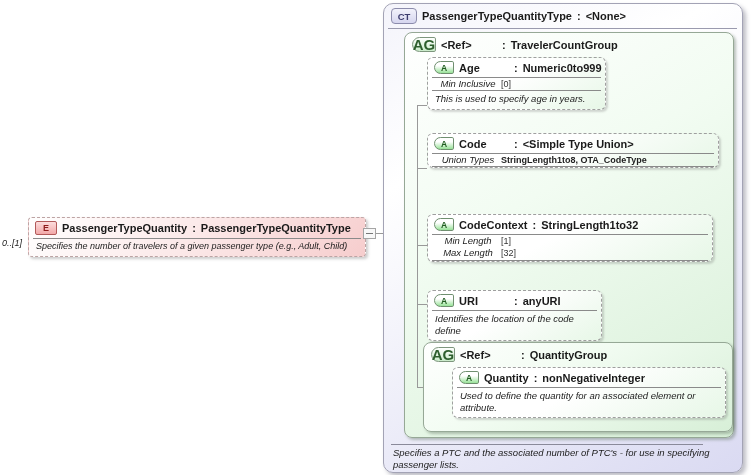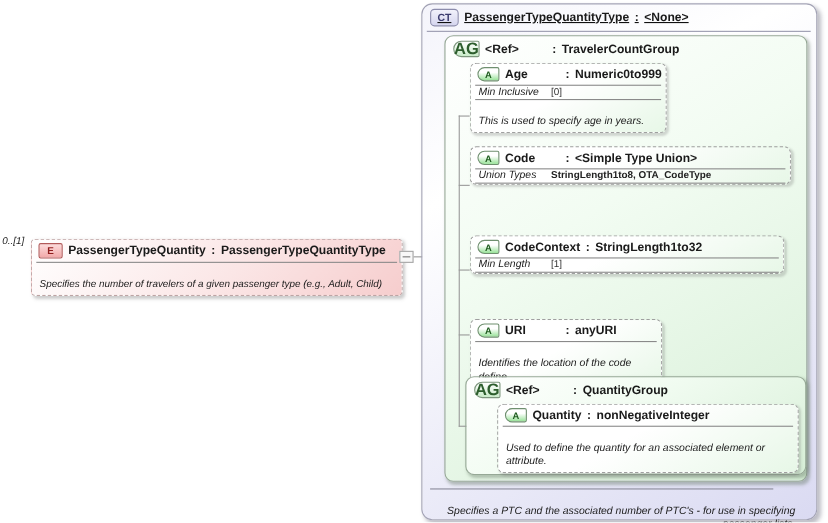--- a/index.html
+++ b/index.html
@@ -6,24 +6,24 @@
   .stage{position:relative;width:753px;height:475px;background:#ffffff;
          font-family:"Liberation Sans", sans-serif;color:#111;overflow:hidden;}
   .abs{position:absolute;}
 
   
   .trow{display:flex;align-items:center;gap:5px;padding:3px 6px;white-space:nowrap;}
   .name,.type{font-weight:bold;font-size:11px;color:#1a1a1a;}
   .attr-name{min-width:50px;display:inline-block;}
   .ref-name{min-width:56px;display:inline-block;}
   .sepline{border-top:1px solid #8a8a8a;margin:0 4px;height:0;}
-  .anno{font-style:italic;font-size:9.5px;color:#1c1c1c;padding:2px 7px 4px;line-height:1.22;margin-top:12px;}
+  .anno{font-style:italic;font-size:9.5px;color:#1c1c1c;padding:2px 7px 4px;line-height:1.22;}
   .nowrap{white-space:nowrap;font-size:9px;}
   .facet{display:flex;align-items:baseline;padding:0 7px;font-size:9.5px;line-height:1.25;}
-  .facet-label{font-style:italic;width:66px;flex-shrink:0;color:#1c1c1c;}
+  .facet-label{font-style:italic;width:66px;flex-shrink:0;color:#1c1c1c;text-align:center;}
   .facet-value{font-size:9px;color:#333;}
   .facet-value.bold{font-weight:bold;color:#222;}
 
   
   .badge{display:inline-flex;align-items:center;justify-content:center;
          font-weight:bold;flex-shrink:0;box-sizing:border-box;}
   .badge-e{width:22px;height:14px;font-size:9px;color:#8f1d1d;border:1px solid #b25a5a;
            border-radius:2px;background:linear-gradient(#fcdcdc,#f2a9a9);}
   .badge-ct{width:26px;height:16px;font-size:9.5px;color:#3c3c6e;border:1px solid #8c8cac;
             border-radius:4px;background:linear-gradient(#f2f2fb,#d6d6ef);}
@@ -31,42 +31,42 @@
             border-radius:8px 2px 2px 8px;background:linear-gradient(#ffffff,#c9ebc9);}
   .badge-a{width:20px;height:13px;font-size:8.5px;color:#1f5c1f;border:1px solid #6f8f6f;
            border-radius:7px 2px 2px 7px;background:linear-gradient(#ffffff 35%,#98e298);}
 
   
   .elem-box{border:1px dashed #bda4a4;border-radius:4px;
             background:linear-gradient(135deg,#ffffff 0%,#fbe6e6 55%,#f6cdcd 100%);
             box-shadow:2px 2px 3px rgba(110,110,110,.35);}
   .ct-box{border:1px solid #a3a3b5;border-radius:10px;
           background:linear-gradient(150deg,#f4f4fb 0%,#ffffff 28%,#dadaf2 100%);
-          box-shadow:3px 3px 4px rgba(90,90,110,.4);text-decoration:underline;}
+          box-shadow:3px 3px 4px rgba(90,90,110,.4);}
   .ag-box{border:1px solid #96a896;border-radius:8px;
           background:linear-gradient(150deg,#ffffff 0%,#f2fcf2 40%,#d7efd7 100%);
           box-shadow:2px 2px 3px rgba(90,110,90,.4);}
   .attr-box{border:1px dashed #9f9f9f;border-radius:6px;
             background:linear-gradient(150deg,#ffffff 0%,#ffffff 45%,#e7f7e7 100%);
             box-shadow:2px 2px 2px rgba(100,100,100,.25);}
 
   
   .hline{height:1px;background:#999;}
   .vline{width:1px;background:#999;}
   .handle{width:13px;height:11px;border:1px solid #a5a5a5;background:#f8f8f8;
           display:flex;align-items:center;justify-content:center;box-sizing:border-box;}
   .handle-dash{display:block;width:7px;height:1px;background:#777;}
   .cardinality{font-style:italic;font-size:9px;color:#222;}
 </style>
 </head>
 <body>
 
 <div class="stage">
 
-  <div class="abs cardinality" style="left:2px;top:214px;">0..[1]</div>
+  <div class="abs cardinality" style="left:2px;top:238px;">0..[1]</div>
 
   <div class="abs elem-box" style="left:28px;top:217px;width:336px;">
     <div class="trow">
       <span class="badge badge-e">E</span>
       <span class="name">PassengerTypeQuantity</span>
       <span class="name">:</span>
       <span class="type">PassengerTypeQuantityType</span>
     </div>
     <div class="sepline"></div>
     <div class="anno nowrap">Specifies the number of travelers of a given passenger type (e.g., Adult, Child)</div>
@@ -139,20 +139,24 @@
           <span class="badge badge-a">A</span>
           <span class="name attr-name">CodeContext</span>
           <span class="name">:</span>
           <span class="type">StringLength1to32</span>
         </div>
         <div class="sepline"></div>
         <div class="facet">
           <span class="facet-label">Min Length</span>
           <span class="facet-value">[1]</span>
         </div>
+        <div class="facet">
+          <span class="facet-label">Max Length</span>
+          <span class="facet-value">[32]</span>
+        </div>
         <div class="sepline"></div>
       </div>
 
       <div class="abs attr-box" style="left:22px;top:257px;width:173px;">
         <div class="trow">
           <span class="badge badge-a">A</span>
           <span class="name attr-name">URI</span>
           <span class="name">:</span>
           <span class="type">anyURI</span>
         </div>
@@ -175,17 +179,17 @@
             <span class="type">nonNegativeInteger</span>
           </div>
           <div class="sepline"></div>
           <div class="anno">Used to define the quantity for an associated element or attribute.</div>
         </div>
       </div>
 
     </div>
 
     <div class="abs hline" style="left:7px;top:440px;width:312px;background:#8a8a9a;"></div>
-    <div class="abs anno" style="left:2px;top:441px;width:330px;padding:2px 7px;text-align:right;">Specifies a PTC and the associated number of PTC's - for use in specifying passenger lists.</div>
+    <div class="abs anno" style="left:2px;top:441px;width:330px;padding:2px 7px;">Specifies a PTC and the associated number of PTC's - for use in specifying passenger lists.</div>
 
   </div>
 
 </div>
 
 </body></html>

